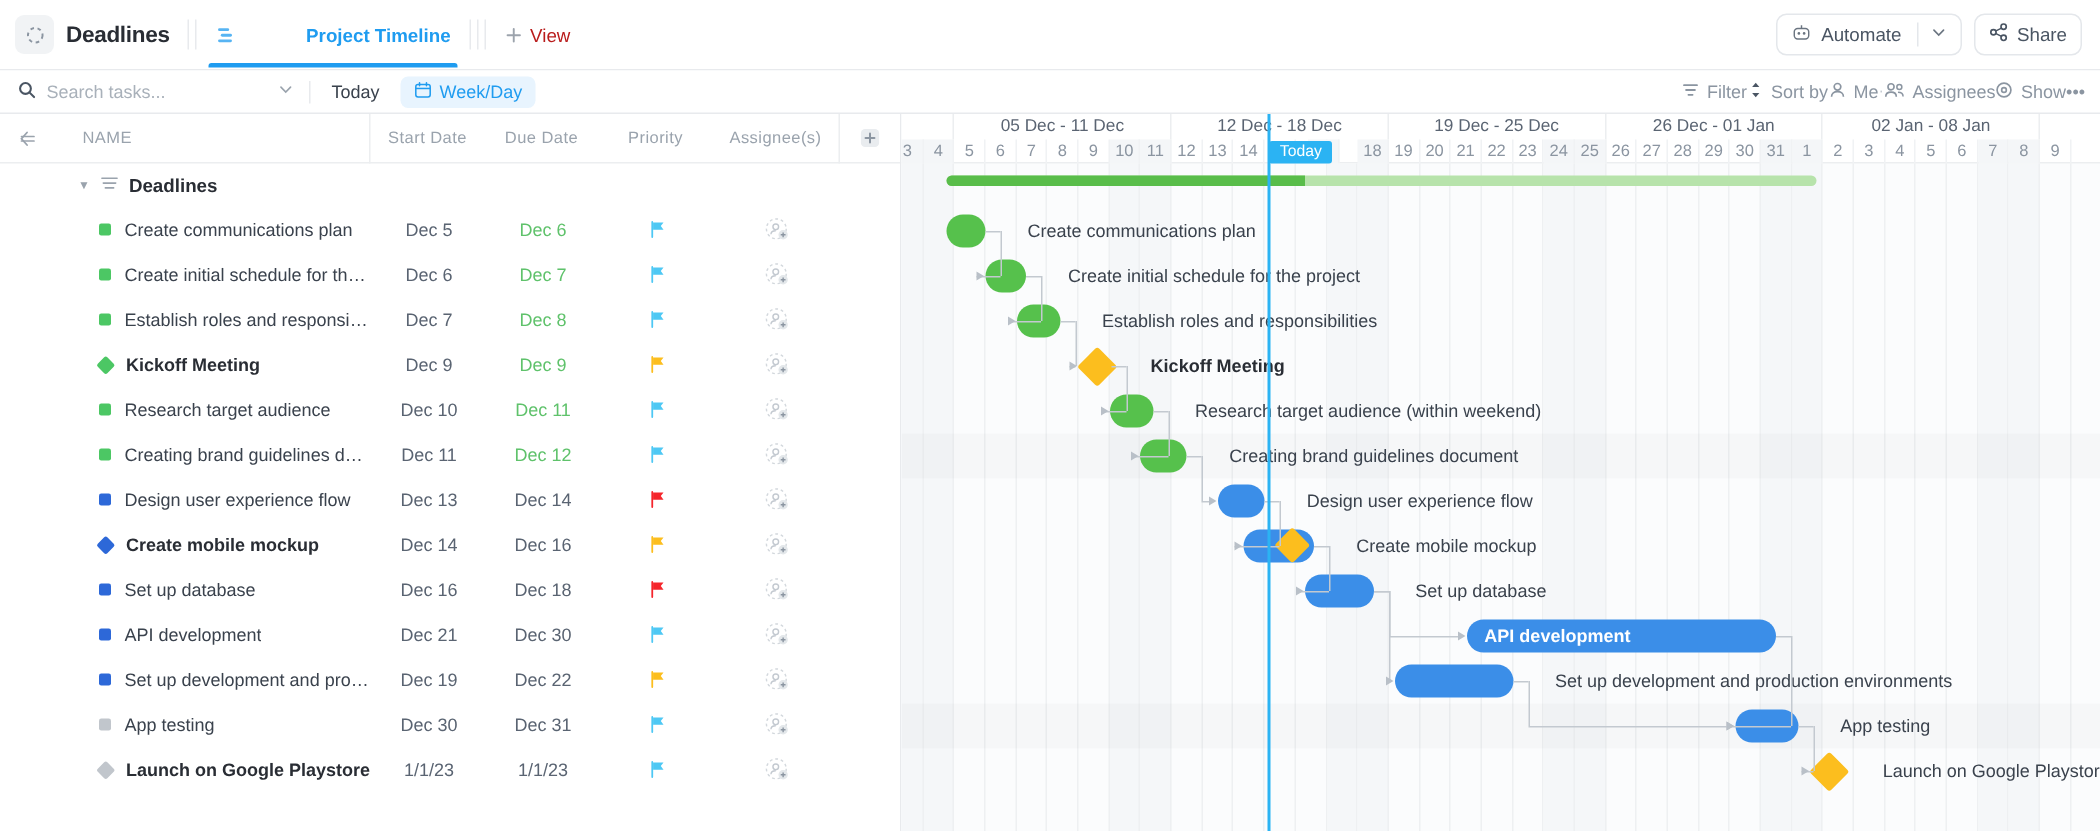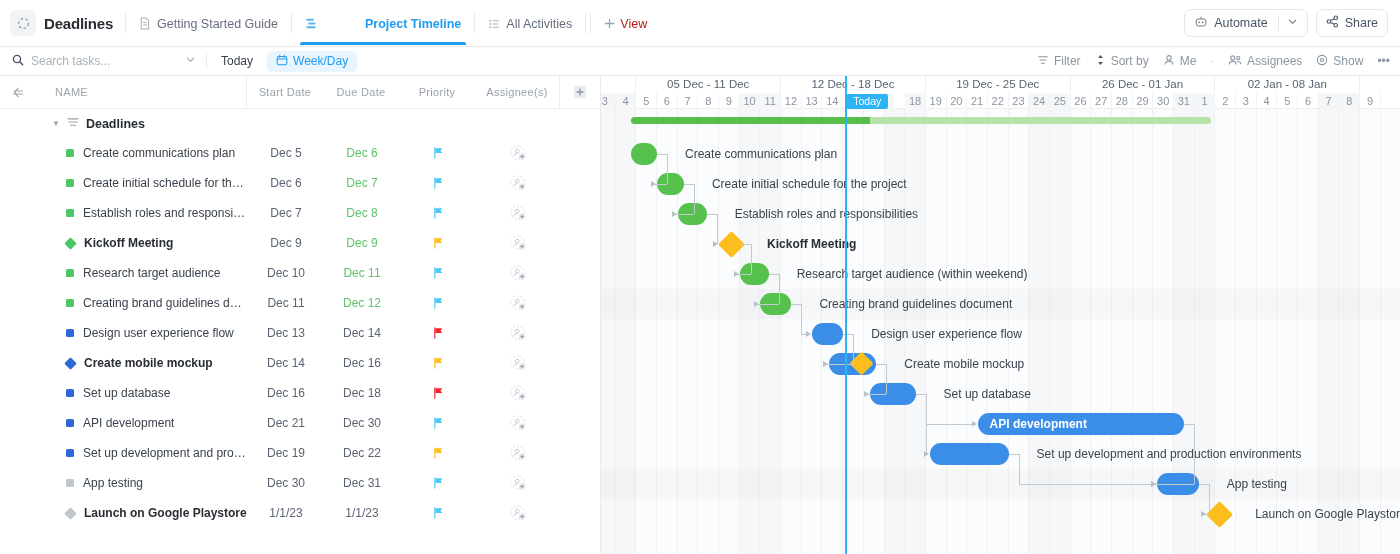--- a/index.html
+++ b/index.html
@@ -52,21 +52,21 @@
     border:none; outline:none; font-family:inherit; font-size:12px; color:#4a5563;
     background:transparent; width:120px;
   }
   .search-wrap input::placeholder { color:#a9b1ba; }
   .tb-div { width:1px; height:15px; background:#e8eaed; margin:0 10px; }
   .today-btn { font-size:12px; color:#3a424d; cursor:pointer; padding:0 4px; }
   .weekday-pill {
     display:flex; align-items:center; gap:5px; background:#e8f4fe; color:#1f9cf0;
     border-radius:5px; padding:3px 9px; font-size:12px; cursor:pointer; margin-left:10px;
   }
-  .toolbar-right { margin-left:auto; display:flex; align-items:center; gap:14px; padding-right:10px; }
+  .toolbar-right { margin-left:auto; display:flex; align-items:center; padding-right:10px; }
   .tr-item { display:flex; align-items:center; gap:5px; cursor:pointer; color:#8b95a1; font-size:12px; }
   .dot-sep { color:#c6ccd3; font-size:11px; }
 
   
   .main { flex:1 1 auto; display:flex; min-height:0; position:relative; }
 
   
   .left { width:601px; flex:0 0 601px; border-right:1px solid #e8eaed; position:relative; background:#fff; }
   .lhead {
     height:33px; display:flex; align-items:center; border-bottom:1px solid #eceef0;
@@ -148,54 +148,34 @@
 
   <div class="topbar">
     <div class="logo-box">
       <svg width="13" height="13" viewBox="0 0 16 16">
         <circle cx="8" cy="8" r="6" fill="none" stroke="#8b95a1" stroke-width="1.6" stroke-dasharray="3 3"></circle>
       </svg>
     </div>
     <div class="space-title">Deadlines</div>
     <div class="tabdiv"></div>
 
-    <div class="tab">
-      <span class="ticon">
-        <svg width="12" height="13" viewBox="0 0 12 14">
-            <path d="M2 1h5l3 3v9H2z" fill="none" stroke="#8b95a1" stroke-width="1.1"></path>
-            <path d="M4 6h4M4 8.5h4" stroke="#8b95a1" stroke-width="1"></path>
-          </svg>
-      </span>
-      <span>Getting Started Guide</span>
-    </div>
     <div class="tabdiv"></div>
 
     <div class="tab active">
       <span class="ticon">
         <svg width="12" height="13" viewBox="0 0 12 14">
             <rect x="1" y="2" width="8" height="2" rx="1" fill="#1f9cf0"></rect>
             <rect x="3" y="6" width="8" height="2" rx="1" fill="#1f9cf0"></rect>
             <rect x="1" y="10" width="10" height="2" rx="1" fill="#1f9cf0"></rect>
           </svg>
       </span>
       <span>Project Timeline</span>
     </div>
     <div class="tabdiv"></div>
 
-    <div class="tab">
-      <span class="ticon">
-        <svg width="12" height="13" viewBox="0 0 12 14">
-            <circle cx="2" cy="4" r="1" fill="#8b95a1"></circle>
-            <circle cx="2" cy="7.5" r="1" fill="#8b95a1"></circle>
-            <circle cx="2" cy="11" r="1" fill="#8b95a1"></circle>
-            <path d="M5 4h6M5 7.5h6M5 11h6" stroke="#8b95a1" stroke-width="1.1"></path>
-          </svg>
-      </span>
-      <span>All Activities</span>
-    </div>
     <div class="tabdiv"></div>
 
     <div class="tabdiv"></div>
 
     <div class="tab addview">
       <span class="ticon">
         <svg width="11" height="11" viewBox="0 0 12 12">
             <path d="M6 1.5v9M1.5 6h9" stroke="#7c8591" stroke-width="1.4" stroke-linecap="round"></path>
           </svg>
       </span>

